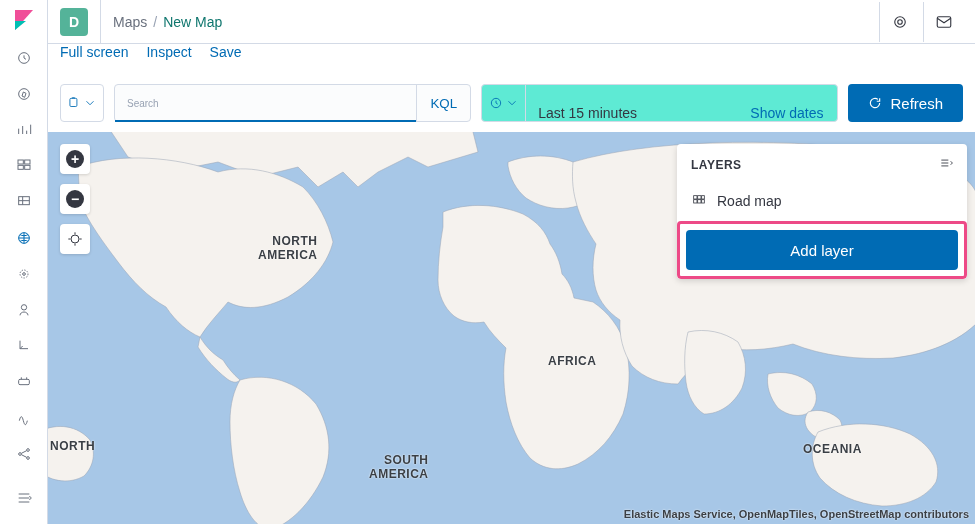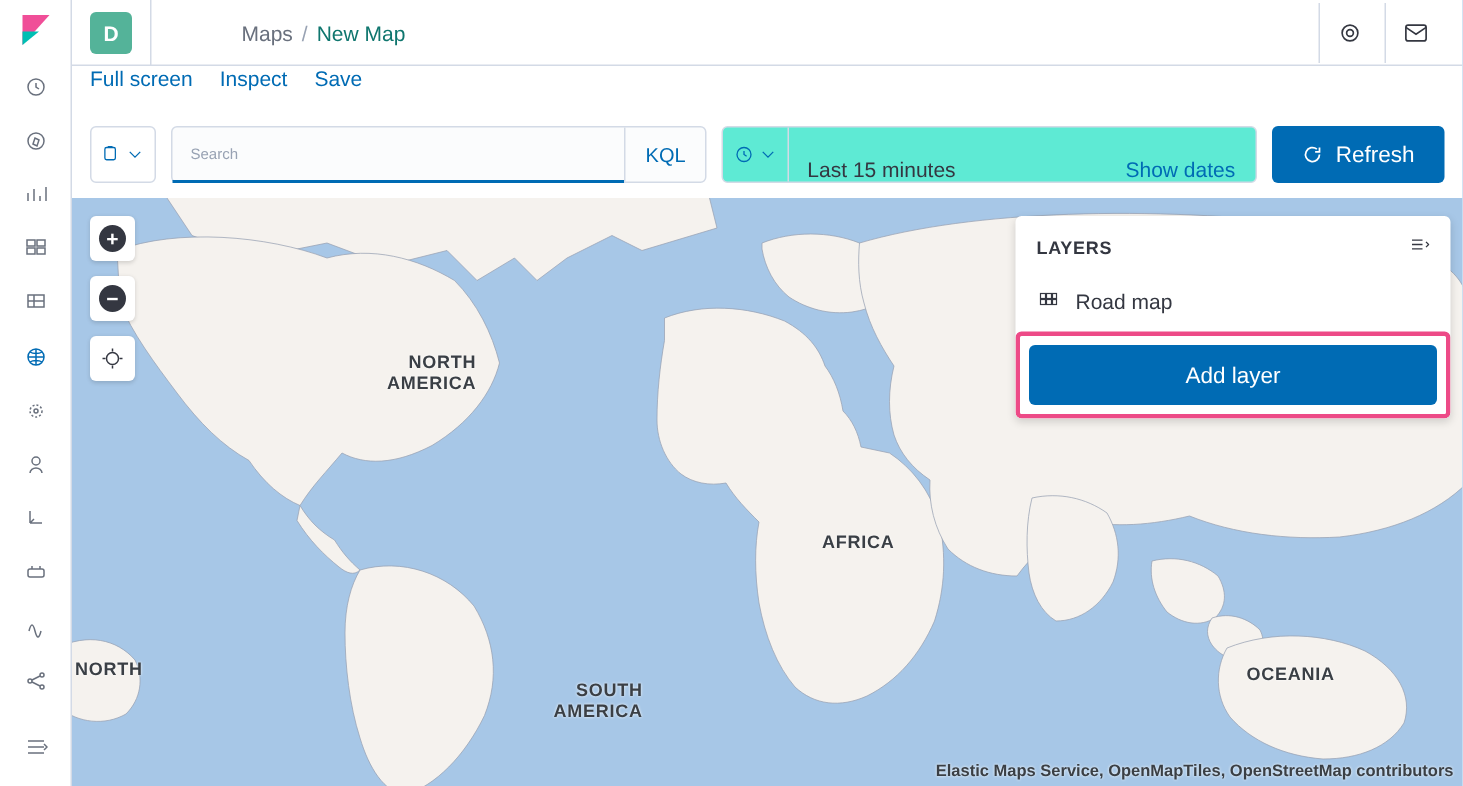--- a/index.html
+++ b/index.html
@@ -78,21 +78,20 @@
   width: 1px;
   height: 44px;
   background: #d3dae6;
   margin-right: 12px;
 }
 .breadcrumb {
   display: flex;
   align-items: center;
   gap: 6px;
   color: #69707d;
-  margin-left: 48px;
 }
 .breadcrumb .slash { color: #98a2b3; }
 .breadcrumb .current { color: #0f766e; }
 .topbar-right {
   margin-left: auto;
   display: flex;
   align-items: center;
   gap: 4px;
 }
 .topbar-iconbtn {
@@ -519,21 +518,21 @@
 
       <div class="map-label" style="top:102px; left:210px;">
         <div>NORTH</div>
         <div>AMERICA</div>
       </div>
       <div class="map-label" style="top:274px; left:321px;margin-top:47px;">
         <div>SOUTH</div>
         <div>AMERICA</div>
       </div>
       <div class="map-label" style="top:222px; left:500px;">AFRICA</div>
-      <div class="map-label" style="top:310px; left:783px;">OCEANIA</div>
+      <div class="map-label" style="top:310px; left:755px;">OCEANIA</div>
       <div class="map-label" style="top:307px; left:2px;">NORTH</div>
 
       <div class="zoom-controls">
         <button class="zoom-btn">
             <span class="circle">+</span>
           </button>
         <button class="zoom-btn">
             <span class="circle">−</span>
           </button>
         <button class="zoom-btn">

